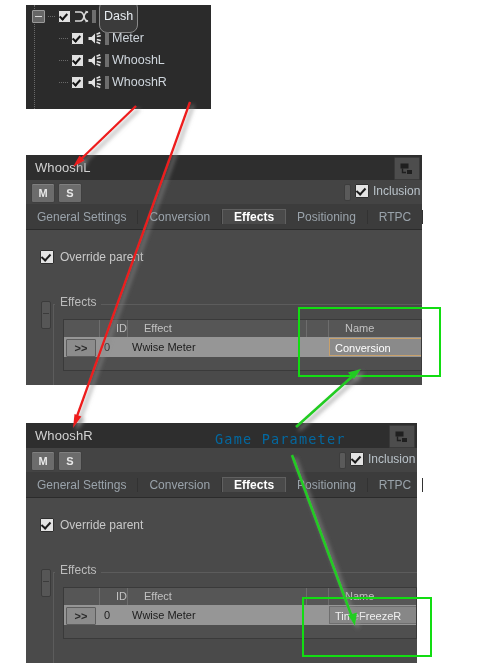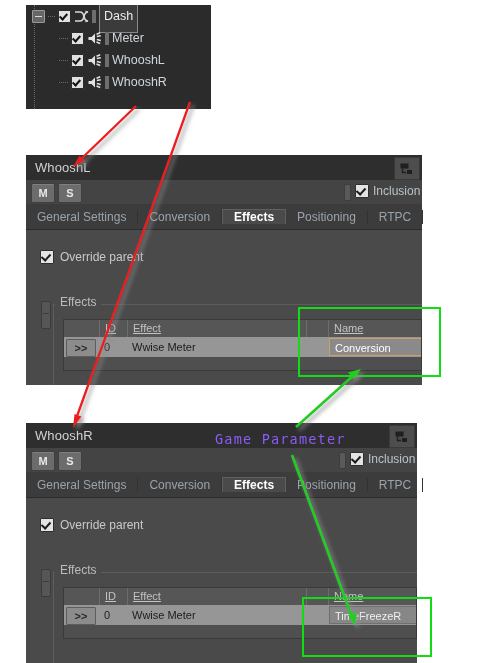--- a/index.html
+++ b/index.html
@@ -94,22 +94,22 @@
 
   
   .tbl{position:absolute;background:#4f4f4f;border:1px solid #3a3a3a;
        box-sizing:border-box;overflow:hidden;}
   .tbl .thead{
     position:absolute;left:0;right:0;top:0;height:17px;background:#565656;
     border-bottom:1px solid #3d3d3d;
   }
   .tbl .th{
     position:absolute;top:0;height:17px;line-height:17px;
-    color:#c2c2c2;font-size:11px;padding-left:5px;
-    border-left:1px solid #6d6d6d;box-sizing:border-box;white-space:nowrap;text-decoration:underline;
+    color:#c2c2c2;font-size:11px;padding-left:16px;
+    border-left:1px solid #6d6d6d;box-sizing:border-box;white-space:nowrap;
   }
   .tbl .trow{
     position:absolute;left:0;right:0;top:17px;height:20px;background:#969696;
   }
   .tbl .trow2{
     position:absolute;left:0;right:0;top:37px;height:14px;background:#4f4f4f;
   }
   .cell{
     position:absolute;top:0;height:20px;line-height:20px;
     font-size:11px;color:#1c1c1c;padding-left:5px;
@@ -131,21 +131,21 @@
 
   
   #tree{
     position:absolute;left:26px;top:5px;width:185px;height:104px;
     background:#2b2b2b;overflow:hidden;
   }
   .trow-t{position:absolute;left:0;right:0;height:22px;display:flex;align-items:center;}
   .tlabel{font-size:12.5px;color:#cfd6dd;white-space:nowrap;}
   .tlabel.sel{
     color:#e9eef3;border:1px solid #8a8a8a;background:#3b3b3b;
-    padding:8px 4px;border-radius:0;line-height:15px;
+    padding:8px 4px;border-radius:8px;line-height:15px;
   }
   .minusbox{
     width:11px;height:11px;background:#666;border:1px solid #9a9a9a;
     position:relative;border-radius:1px;flex:none;
   }
   .minusbox::after{
     content:"";position:absolute;left:2px;top:5px;width:7px;height:1px;background:#d8d8d8;
   }
   .tchk{
     width:11px;height:11px;background:#e0e0e0;border:1px solid #2b2b2b;
@@ -159,21 +159,21 @@
   .dash-v{
     position:absolute;left:8px;top:0;bottom:0;width:0;
     border-left:1px dotted #6a6a6a;
   }
   .dash-h{height:0;border-top:1px dotted #6a6a6a;flex:none;}
 
   
   .gbox{position:absolute;border:2px solid #12dd12;box-sizing:border-box;}
   svg.ann{position:absolute;left:0;top:0;width:502px;height:663px;pointer-events:none;}
   .gparam{
-    position:absolute;color:#8b5cf6;font-size:13.5px;letter-spacing:1.2px;
+    position:absolute;color:#0369a1;font-size:13.5px;letter-spacing:1.2px;
     font-family:"DejaVu Sans Mono","Liberation Mono",monospace;white-space:nowrap;
   }
 </style>
 </head>
 <body>
 
 <div id="tree">
   <div class="dash-v" style="left:8px;top:0;height:104px;"></div>
 
   <div class="trow-t" style="top:0px;padding-left:6px;gap:3px;">

